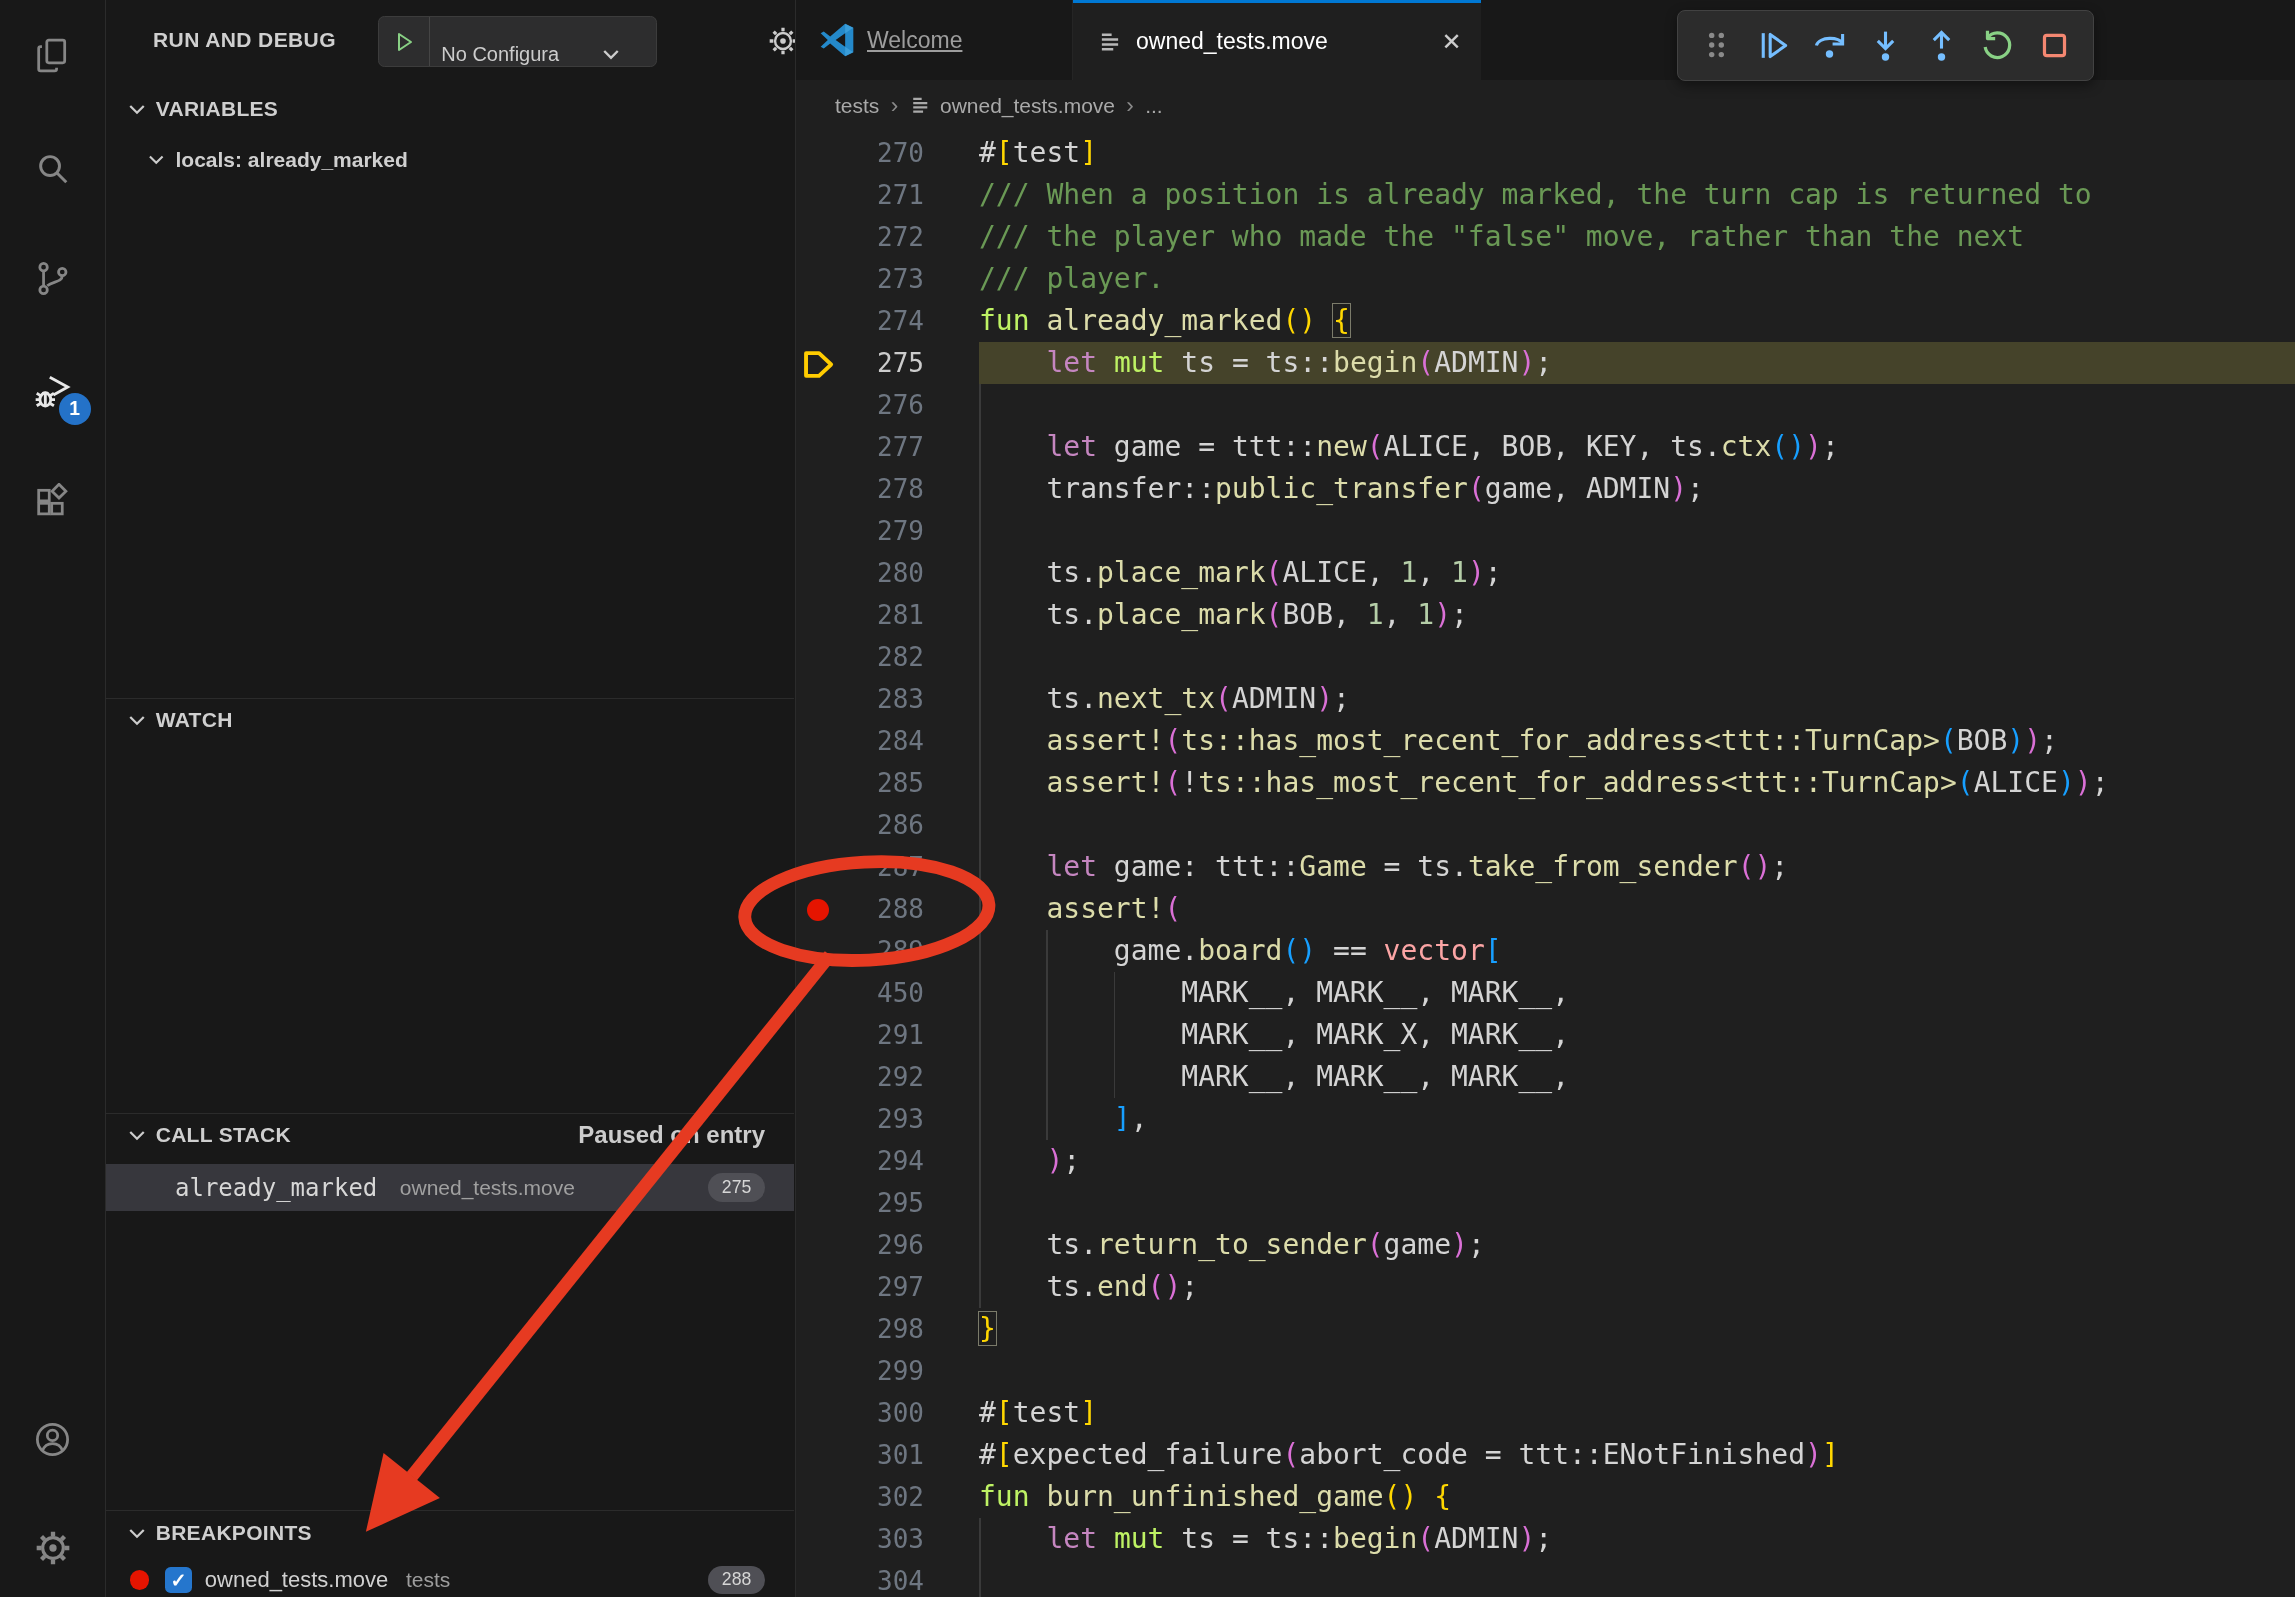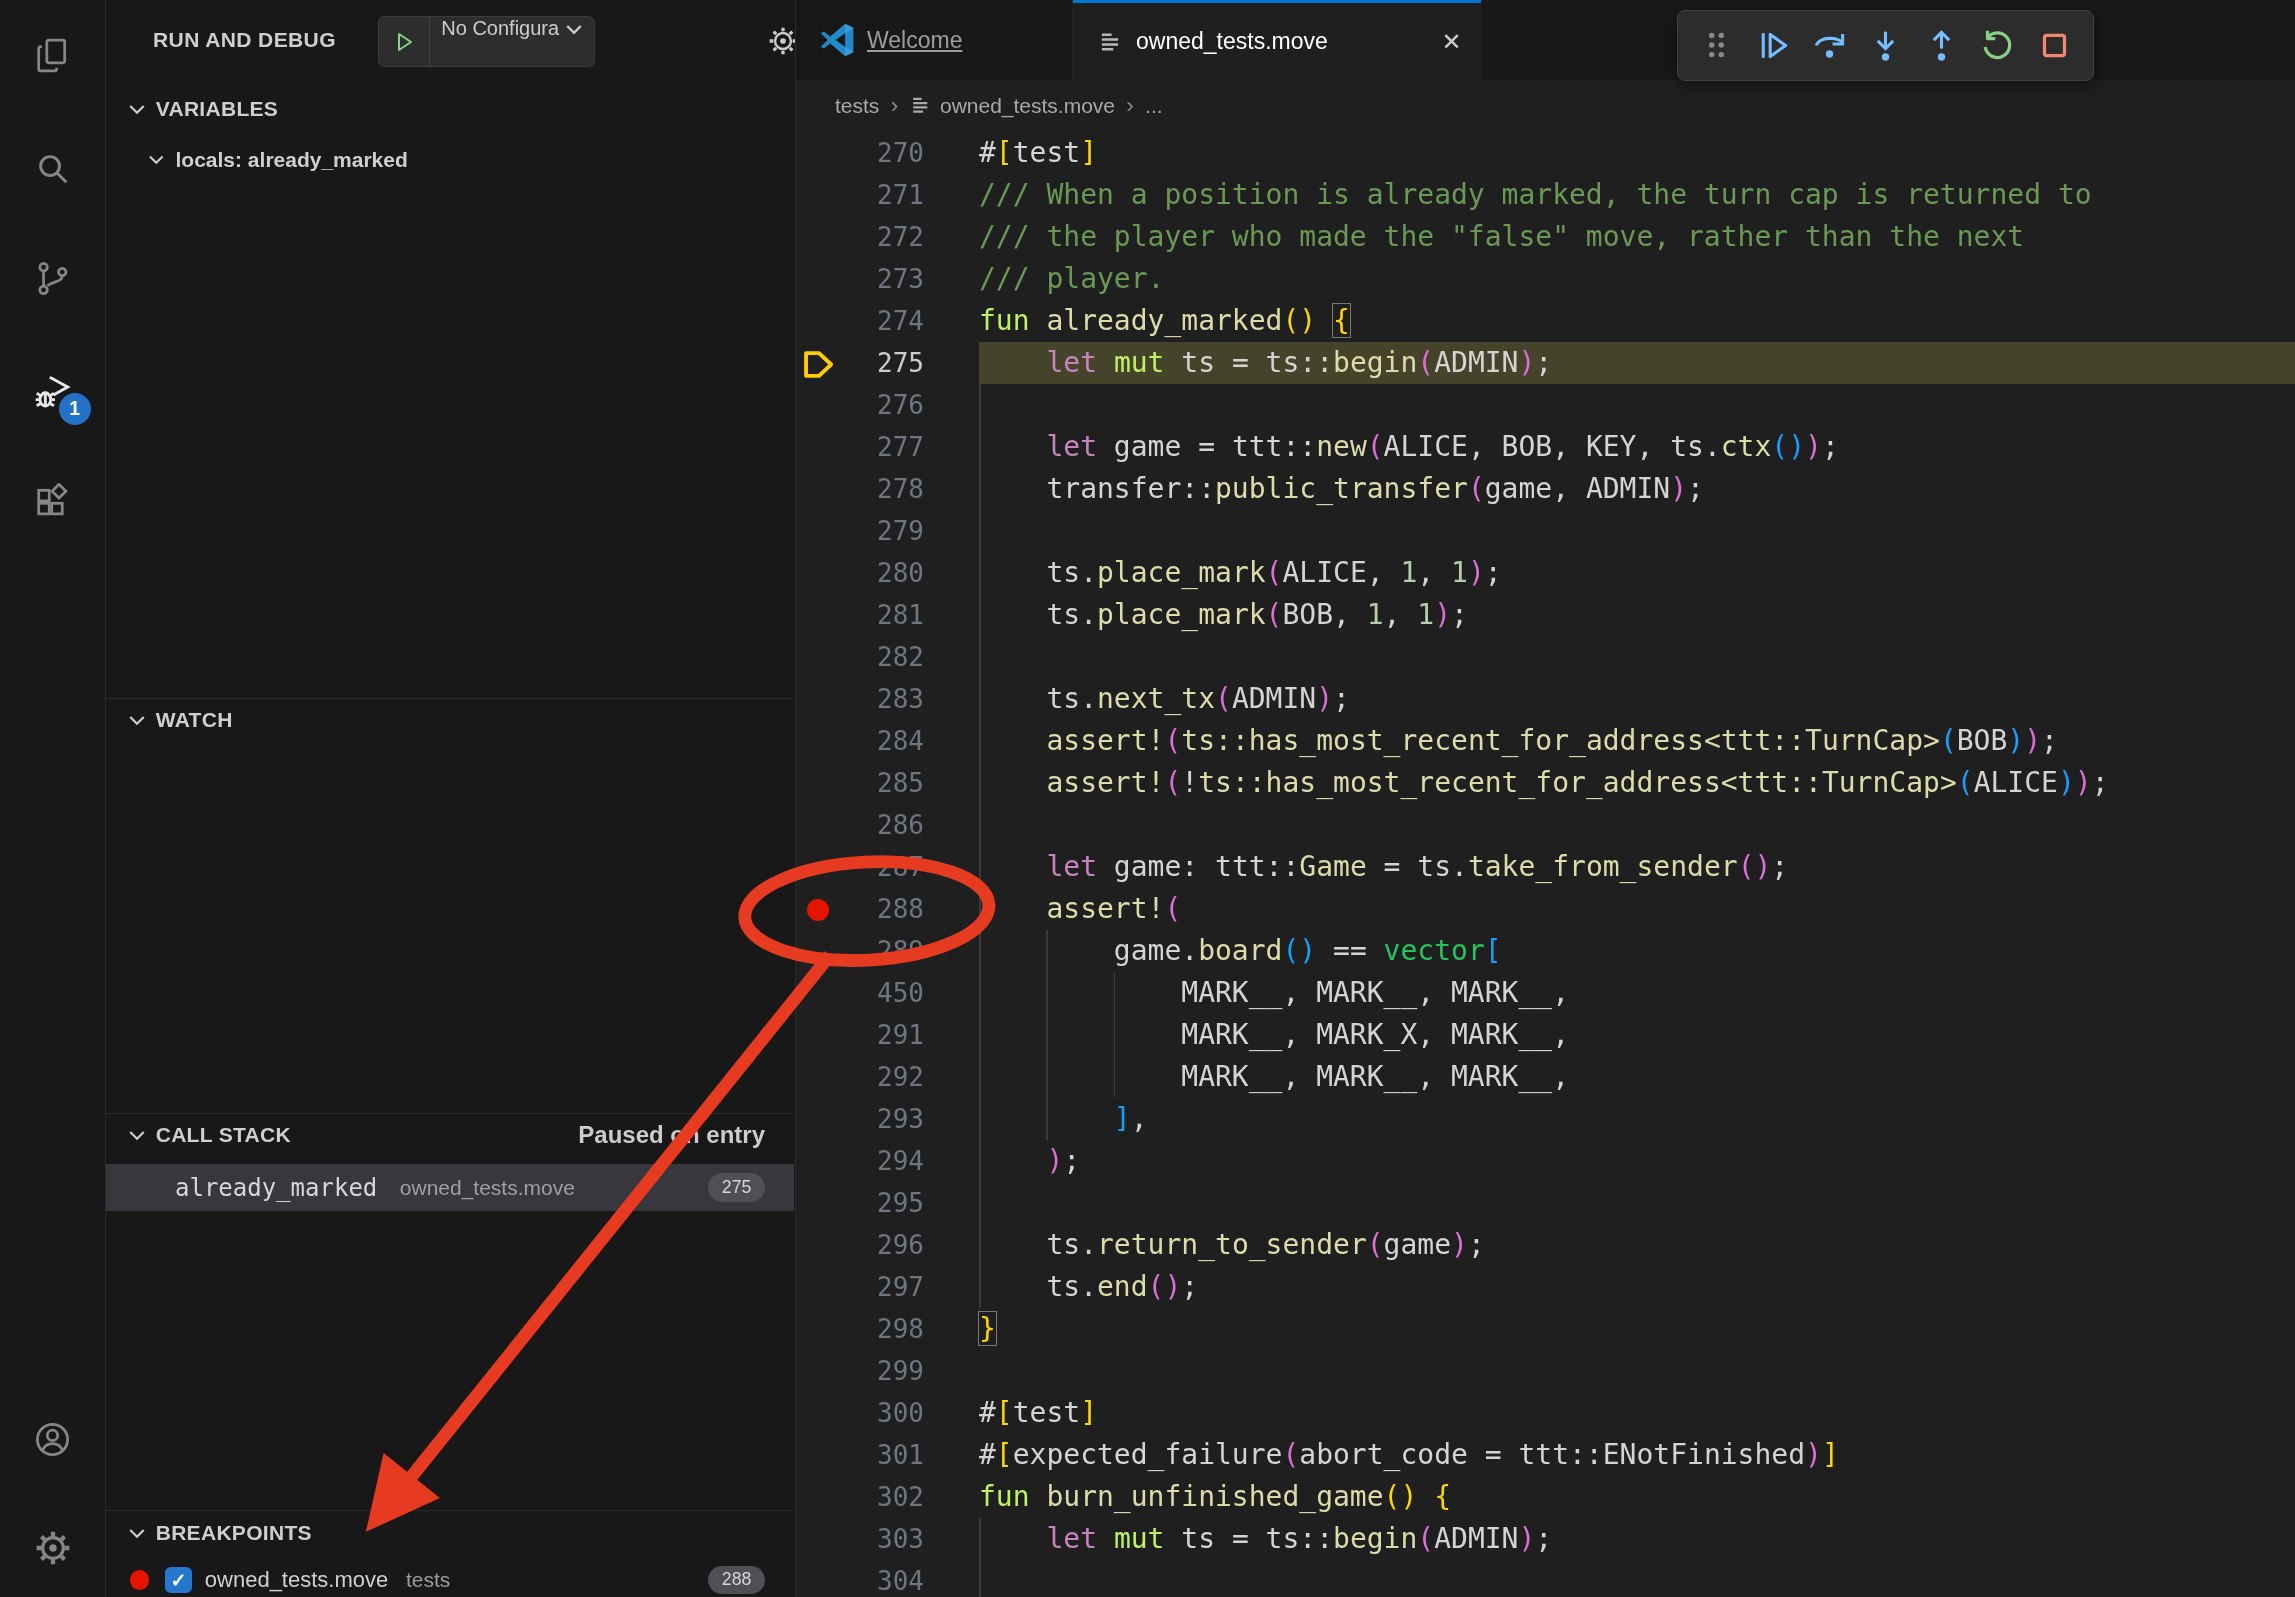--- a/index.html
+++ b/index.html
@@ -8,21 +8,21 @@
   
   .activitybar{position:absolute;left:0;top:0;width:106px;height:100%;background:#181818;border-right:0.8px solid #2b2b2b;box-sizing:border-box;}
   .ab-item{position:absolute;left:0;width:105px;height:58px;display:flex;align-items:center;justify-content:center;}
   .ab-item svg{display:block;}
   .ab-badge{position:absolute;right:14.5px;bottom:-4.8px;width:32px;height:32px;border-radius:50%;background:#2472c8;color:#fff;font-size:19.3px;font-weight:bold;display:flex;align-items:center;justify-content:center;}
 
   
   .sidebar{position:absolute;left:106px;top:0;width:688px;height:100%;background:#181818;}
   .sb-header{position:absolute;left:0;top:0;width:100%;height:80px;display:flex;align-items:center;}
   .sb-title{margin-left:47px;font-size:21px;font-weight:bold;color:#cfcfcf;letter-spacing:0.4px;white-space:nowrap;}
-  .cfg-btn{position:absolute;left:272px;top:16px;width:217px;height:51px;background:#2d2d2e;border:0.8px solid #3c3c3c;border-radius:6.4px;display:flex;align-items:flex-start;box-sizing:border-box;}
+  .cfg-btn{position:absolute;left:272px;top:16px;width:279px;height:51px;background:#2d2d2e;border:0.8px solid #3c3c3c;border-radius:6.4px;display:flex;align-items:flex-end;box-sizing:border-box;}
   .cfg-play{width:50px;display:flex;align-items:center;justify-content:center;border-right:0.8px solid #454545;height:100%;}
   .cfg-label{flex:1;font-size:20px;color:#cccccc;padding-left:11.3px;white-space:nowrap;overflow:hidden;max-width:158px;}
   .cfg-chev{padding:0 8px 0 0;display:flex;}
   .sb-gear{position:absolute;left:660px;top:24px;}
   .sb-more{position:absolute;left:724px;top:13px;font-size:27px;color:#cccccc;letter-spacing:1.6px;}
   .sec-head{position:absolute;left:0;width:100%;height:37px;display:flex;align-items:center;}
   .sec-head .chev{margin-left:19.3px;margin-right:6.4px;display:flex;}
   .sec-label{font-size:21px;font-weight:bold;color:#cfcfcf;letter-spacing:0.3px;}
   .sec-border{position:absolute;left:0;width:100%;height:0;border-top:0.8px solid #2b2b2b;}
   .locals-row{position:absolute;left:0;top:142px;width:100%;height:35px;display:flex;align-items:center;}
@@ -64,21 +64,21 @@
   .g-num{width:53px;flex:none;text-align:right;color:#6e7681;font-size:26px;margin-left:28px;}
   .code-line.current .g-num{color:#cccccc;}
   .g-pad{width:55px;flex:none;}
   .content{flex:1;position:relative;}
   .code-line.current .content{background:#45432a;}
   .guide{position:absolute;top:0;bottom:0;width:1.6px;background:#3a3a3a;}
   .bp-dot{position:absolute;left:11.3px;top:50%;margin-top:-10.5px;width:22px;height:22px;border-radius:50%;background:#e51400;}
   .cur-marker{position:absolute;left:6.4px;top:50%;margin-top:-14.5px;}
 
   .tok-w{color:#d4d4d4;} .tok-c{color:#6a9955;} .tok-k{color:#bef264;}
-  .tok-p{color:#c586c0;} .tok-f{color:#dcdcaa;} .tok-t{color:#22c55e;}
+  .tok-p{color:#c586c0;} .tok-f{color:#dcdcaa;} .tok-t{color:#fca5a5;}
   .tok-n{color:#b5cea8;} .tok-y{color:#ffd700;} .tok-o{color:#da70d6;}
   .tok-b{color:#179fff;}
   .tok-ym{color:#ffd700;outline:0.8px solid #7b7b6a;outline-offset:0.8px;}
 
   
   .annotation{position:absolute;left:0;top:0;width:2295px;height:1597px;pointer-events:none;z-index:60;}
 </style>
 </head>
 <body>
 

